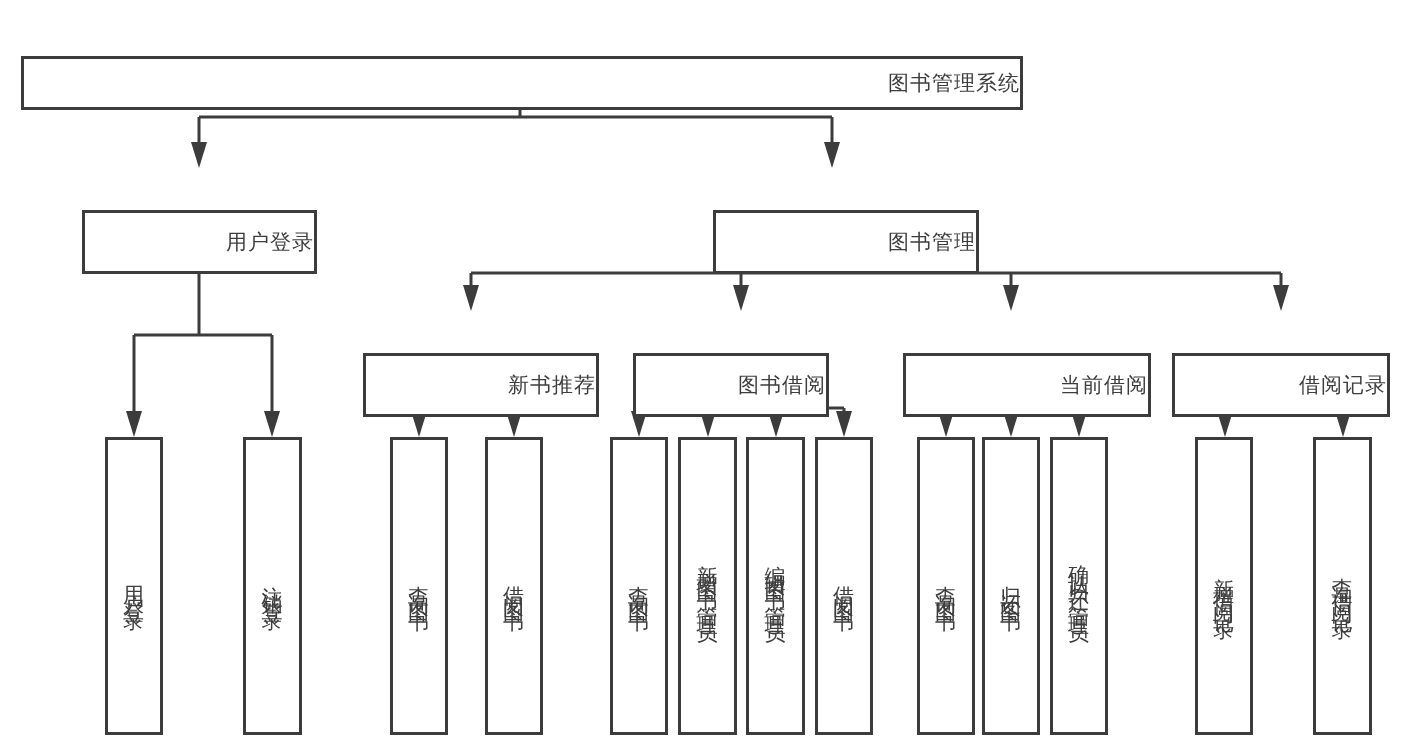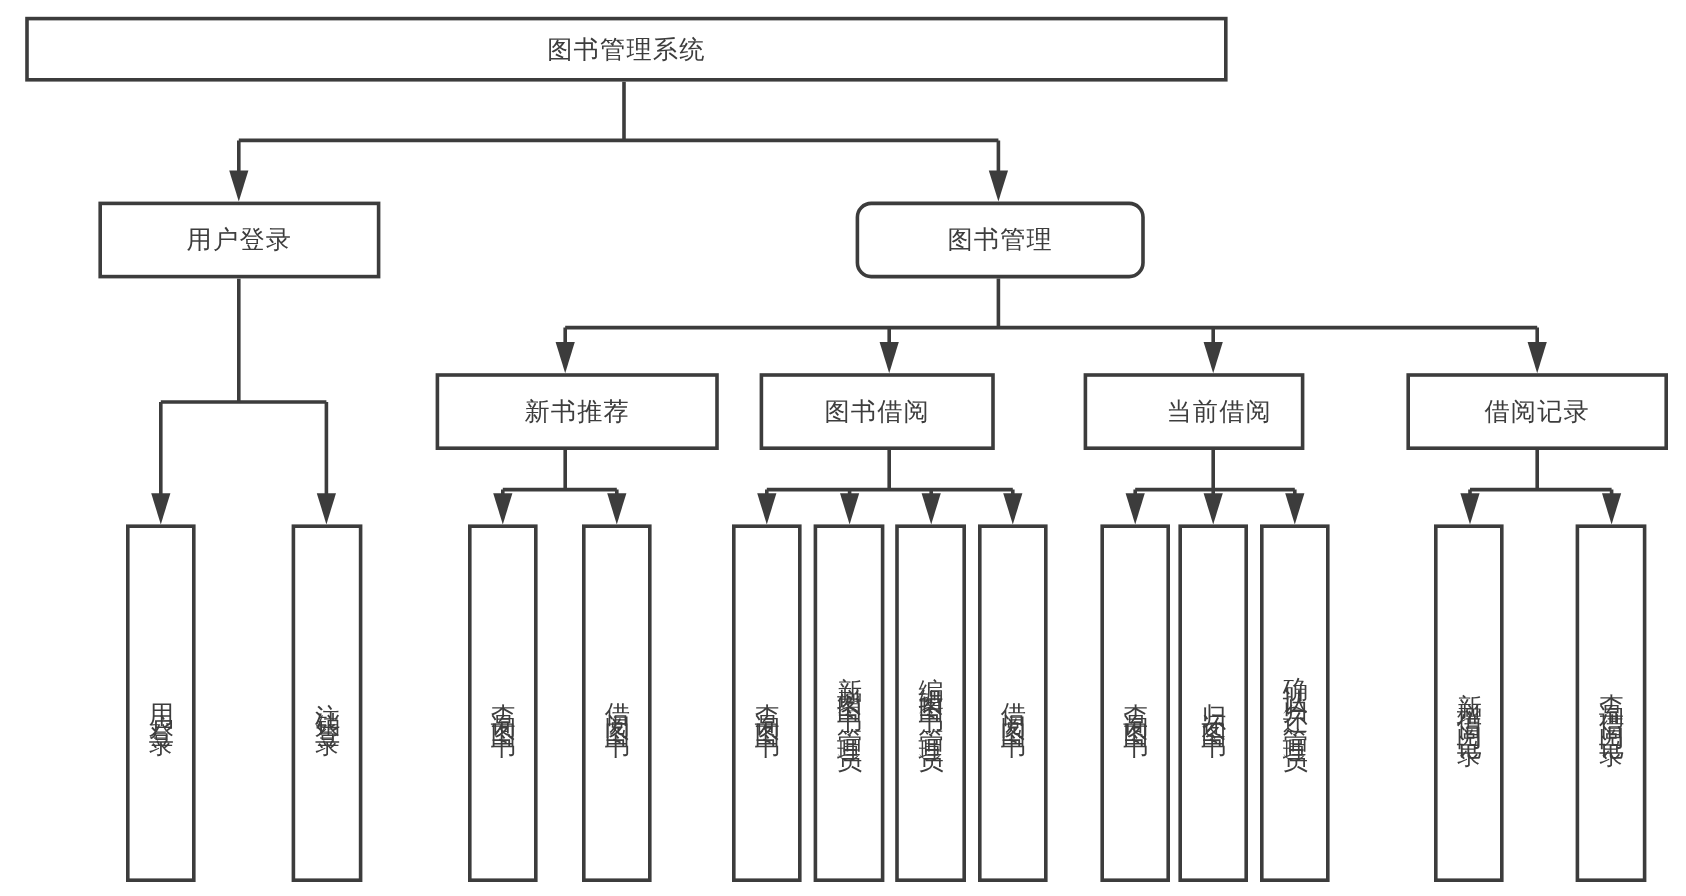--- a/index.html
+++ b/index.html
@@ -9,24 +9,25 @@
     background:#ffffff;
     font-family:"Liberation Sans", sans-serif;
     overflow:hidden;
   }
   #wires { position:absolute; left:0; top:0; z-index:1; }
   .hbox {
     position:absolute; z-index:2;
     background:#ffffff;
     border:3px solid #3c3c3c;
     box-sizing:border-box;
-    display:flex; align-items:center; justify-content:center;
+    display:flex; align-items:center; justify-content:flex-end;
     font-size:21px; color:#3d3d3d;
     letter-spacing:1px;
     white-space:nowrap;
+    margin-top:42px;
   }
   .vbox {
     position:absolute; z-index:2;
     background:#ffffff;
     border:3px solid #3c3c3c;
     box-sizing:border-box;
     display:flex; align-items:center; justify-content:center;
     font-size:21px; color:#3d3d3d;
     top:437px; height:298px;
   }
@@ -97,31 +98,31 @@
     </g>
   </svg>
 
   <div class="hbox" style="left:21px; top:14px; width:1002px; height:54px;">
     <span>图书管理系统</span>
   </div>
 
   <div class="hbox" style="left:82px; top:168px; width:235px; height:64px;">
     <span>用户登录</span>
   </div>
-  <div class="hbox" style="left:713px; top:168px; width:241px; height:64px;border-radius:13px;">
+  <div class="hbox" style="left:713px; top:168px; width:266px; height:64px;">
     <span>图书管理</span>
   </div>
 
   <div class="hbox" style="left:363px; top:311px; width:236px; height:64px;">
     <span>新书推荐</span>
   </div>
   <div class="hbox" style="left:633px; top:311px; width:196px; height:64px;">
     <span>图书借阅</span>
   </div>
-  <div class="hbox" style="left:903px; top:311px; width:184px; height:64px;padding-left:42px;">
+  <div class="hbox" style="left:903px; top:311px; width:248px; height:64px;padding-left:42px;">
     <span>当前借阅</span>
   </div>
   <div class="hbox" style="left:1172px; top:311px; width:218px; height:64px;">
     <span>借阅记录</span>
   </div>
 
   <div class="vbox" style="left:105px; width:58px;">
     <span class="vtext">用户登录</span>
   </div>
   <div class="vbox" style="left:243px; width:59px;">

